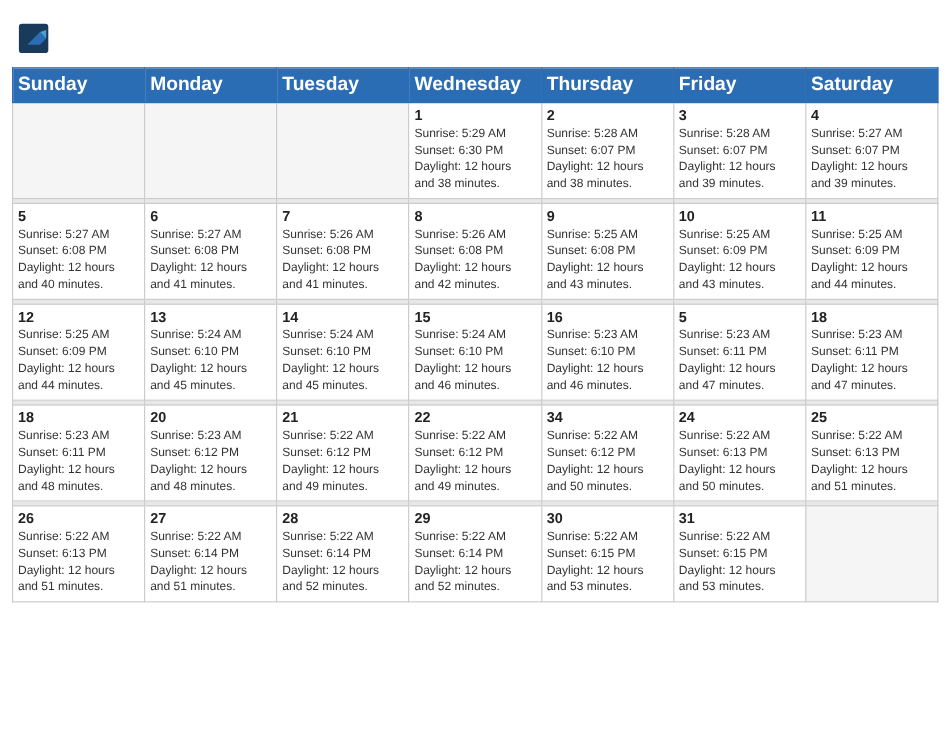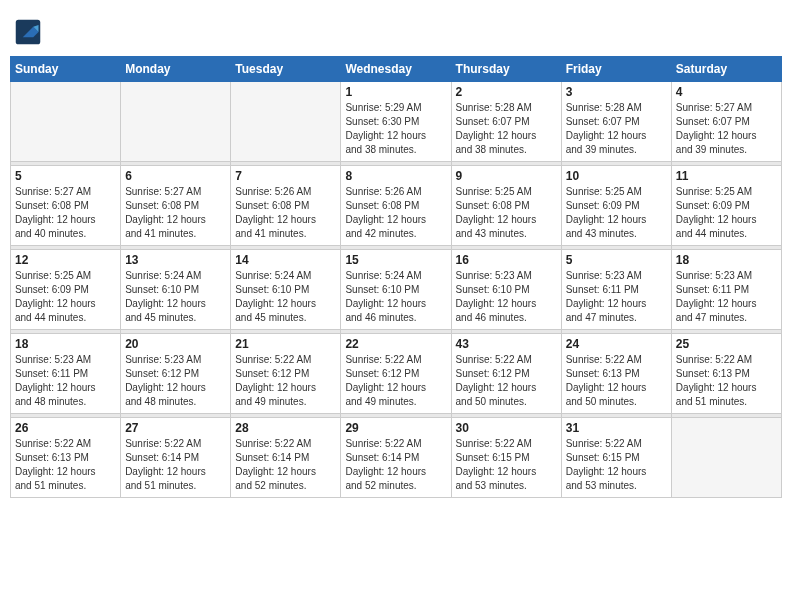--- a/index.html
+++ b/index.html
@@ -47,21 +47,21 @@
       width: 100%;
       border-collapse: collapse;
       margin-top: 6px;
       font-size: 11px;
     }
     .calendar th {
       background: #2a6db5;
       color: #fff;
       padding: 5px 4px;
       text-align: left;
-      font-size: 12px;
+      font-size: 16px;
       font-weight: bold;
       border: 1px solid #2a6db5;
     }
     .calendar td {
       vertical-align: top;
       border: 1px solid #ccc;
       padding: 3px 4px;
       width: calc(100% / 7);
       height: 80px;
       background: #fff;
@@ -301,21 +301,21 @@
 and 49 minutes.</div>
         </td>
         <td>
           <span class="day-number">22</span>
           <div class="day-info" style="white-space: pre-line;">Sunrise: 5:22 AM
 Sunset: 6:12 PM
 Daylight: 12 hours
 and 49 minutes.</div>
         </td>
         <td>
-          <span class="day-number">43</span>
+          <span class="day-number">34</span>
           <div class="day-info" style="white-space: pre-line;">Sunrise: 5:22 AM
 Sunset: 6:12 PM
 Daylight: 12 hours
 and 50 minutes.</div>
         </td>
         <td>
           <span class="day-number">24</span>
           <div class="day-info" style="white-space: pre-line;">Sunrise: 5:22 AM
 Sunset: 6:13 PM
 Daylight: 12 hours

